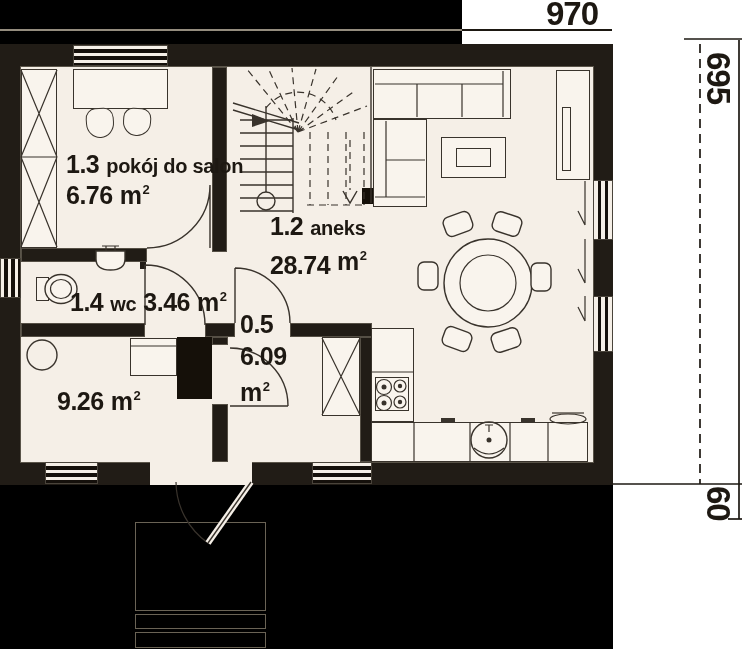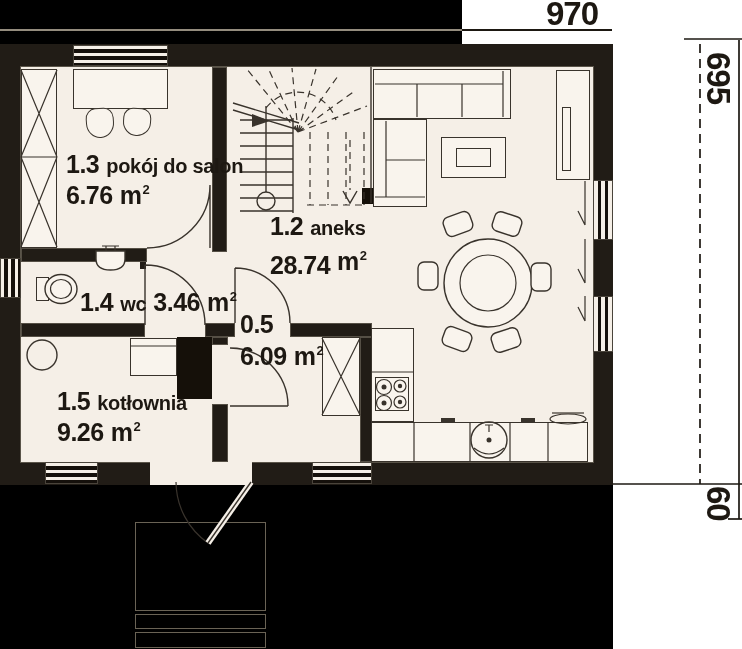--- a/index.html
+++ b/index.html
@@ -220,45 +220,41 @@
     <div class="row">
       <span class="big">1.3</span>
       <span class="nm">pokój do salon</span>
     </div>
     <div class="row">
       <span class="big">6.76</span>
       <span class="big"><span>m</span><span class="sup">2</span></span>
     </div>
   </div>
 
-  <div class="room-label" style="left:80px;top:288px;">
+  <div class="room-label" style="left:70px;top:288px;">
     <div class="row">
       <span class="big">1.4</span>
       <span class="nm">wc</span>
       <span class="big">3.46</span>
       <span class="big"><span>m</span><span class="sup">2</span></span>
     </div>
   </div>
 
   <div class="room-label" style="left:57px;top:387px;">
     <div class="row">
-      <span class="big">1.5</span>
-      <span class="nm">kotłownia</span>
-    </div>
-    <div class="row">
       <span class="big">9.26</span>
       <span class="big"><span>m</span><span class="sup">2</span></span>
     </div>
   </div>
 
   <div class="room-label" style="left:240px;top:310px;">
     <div class="row">
         <span class="big">0.5</span>
       </div>
-    <div class="row" style="margin-top:3px;">
+    <div class="row" style="margin-top:3px;flex-direction:column;">
       <span class="big">6.09</span>
       <span class="big"><span>m</span><span class="sup">2</span></span>
     </div>
   </div>
 
   <div class="room-label" style="left:270px;top:212px;">
     <div class="row">
       <span class="big">1.2</span>
       <span class="nm">aneks</span>
     </div>

